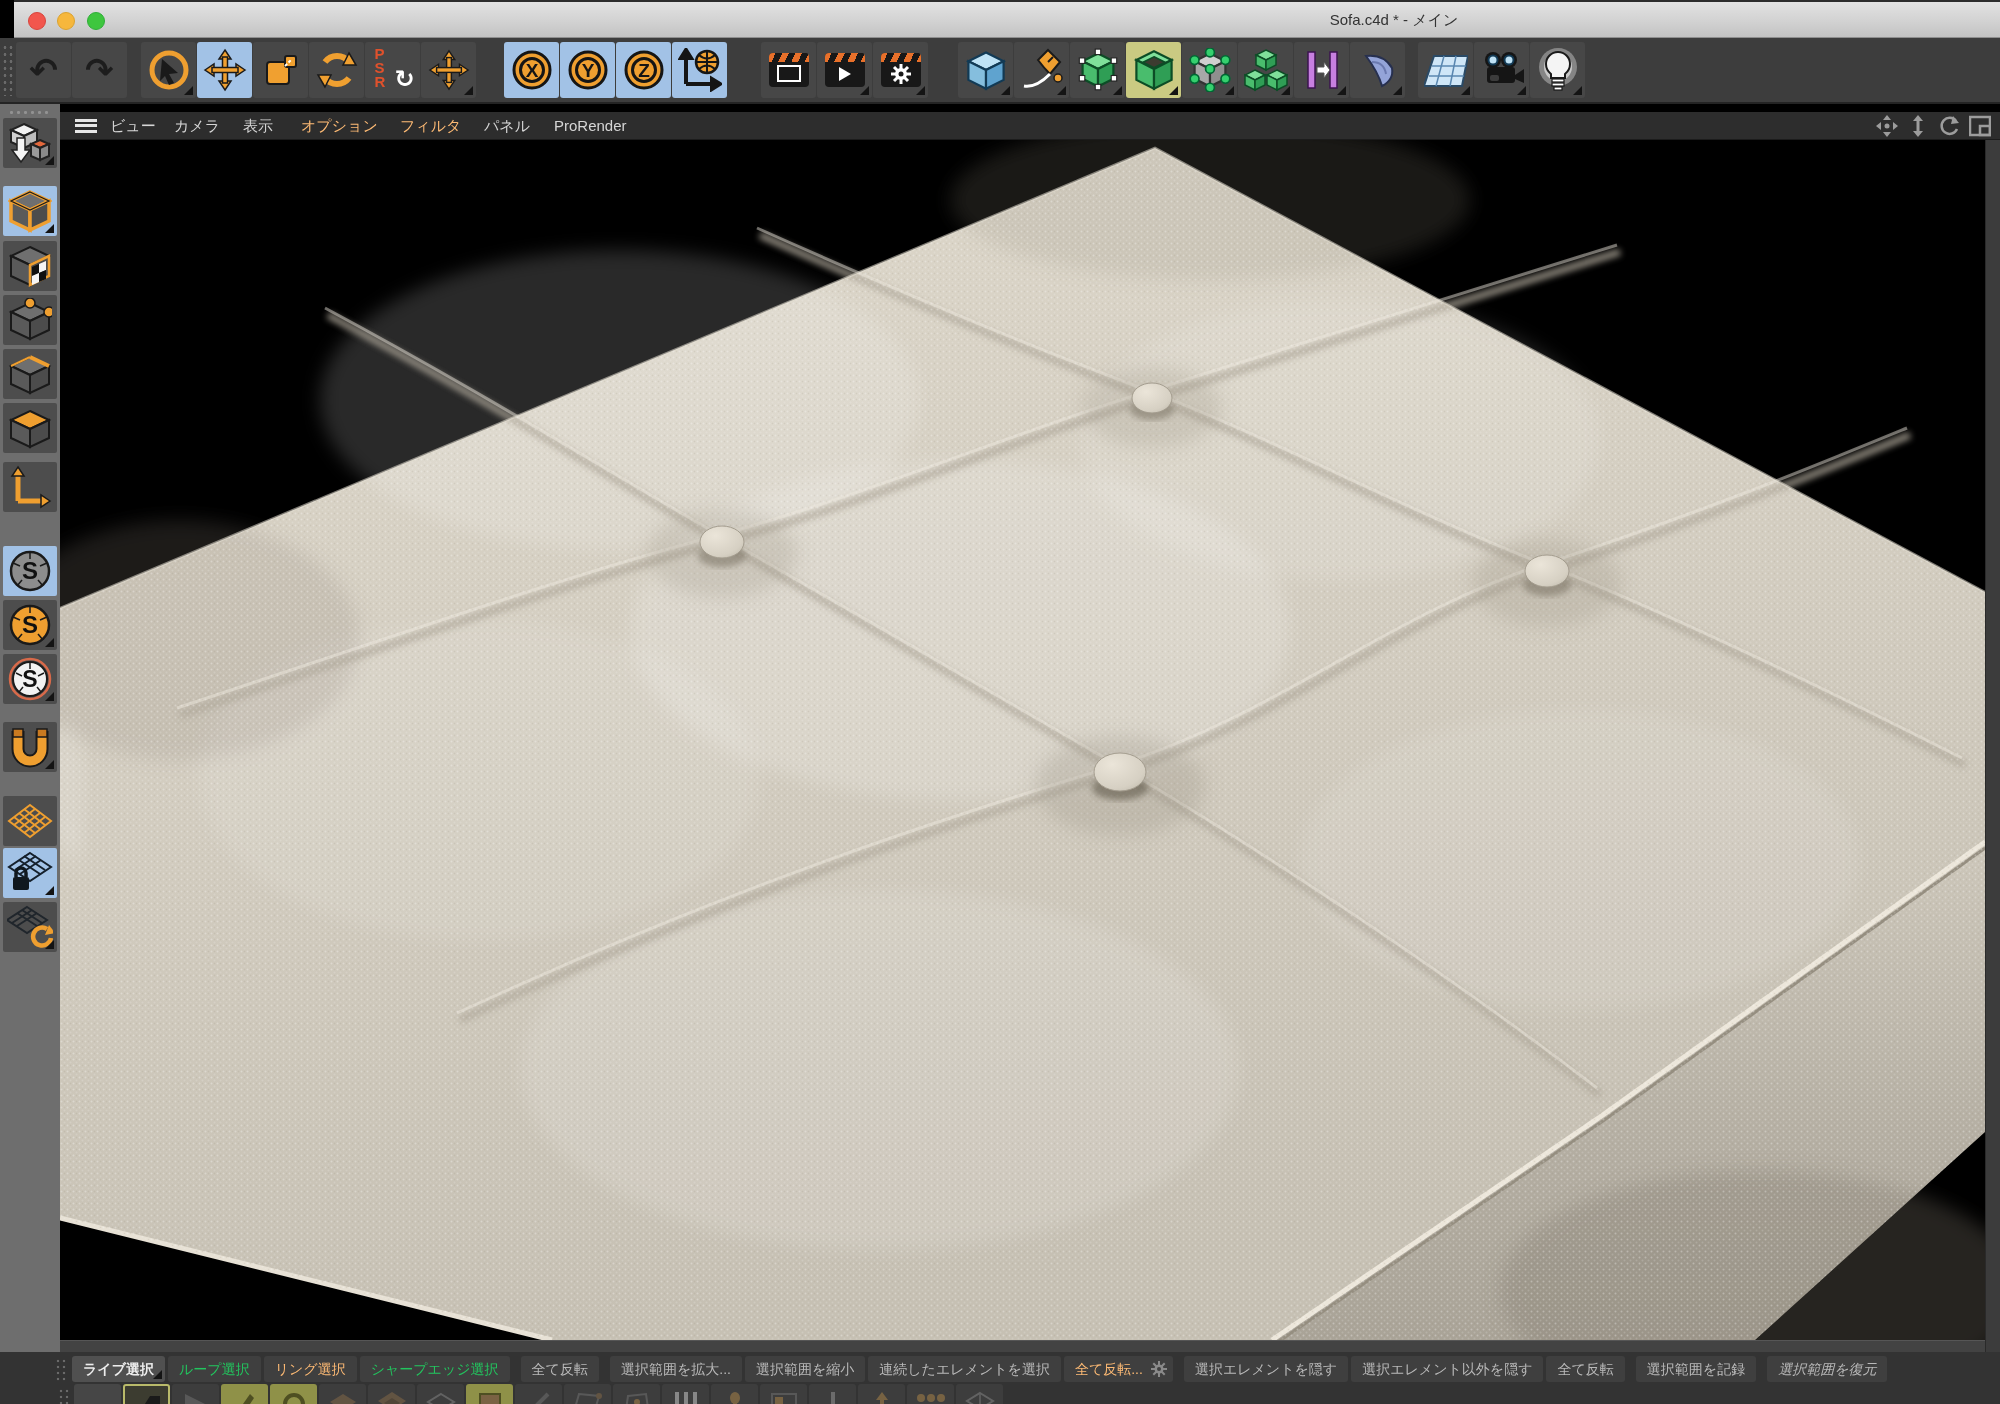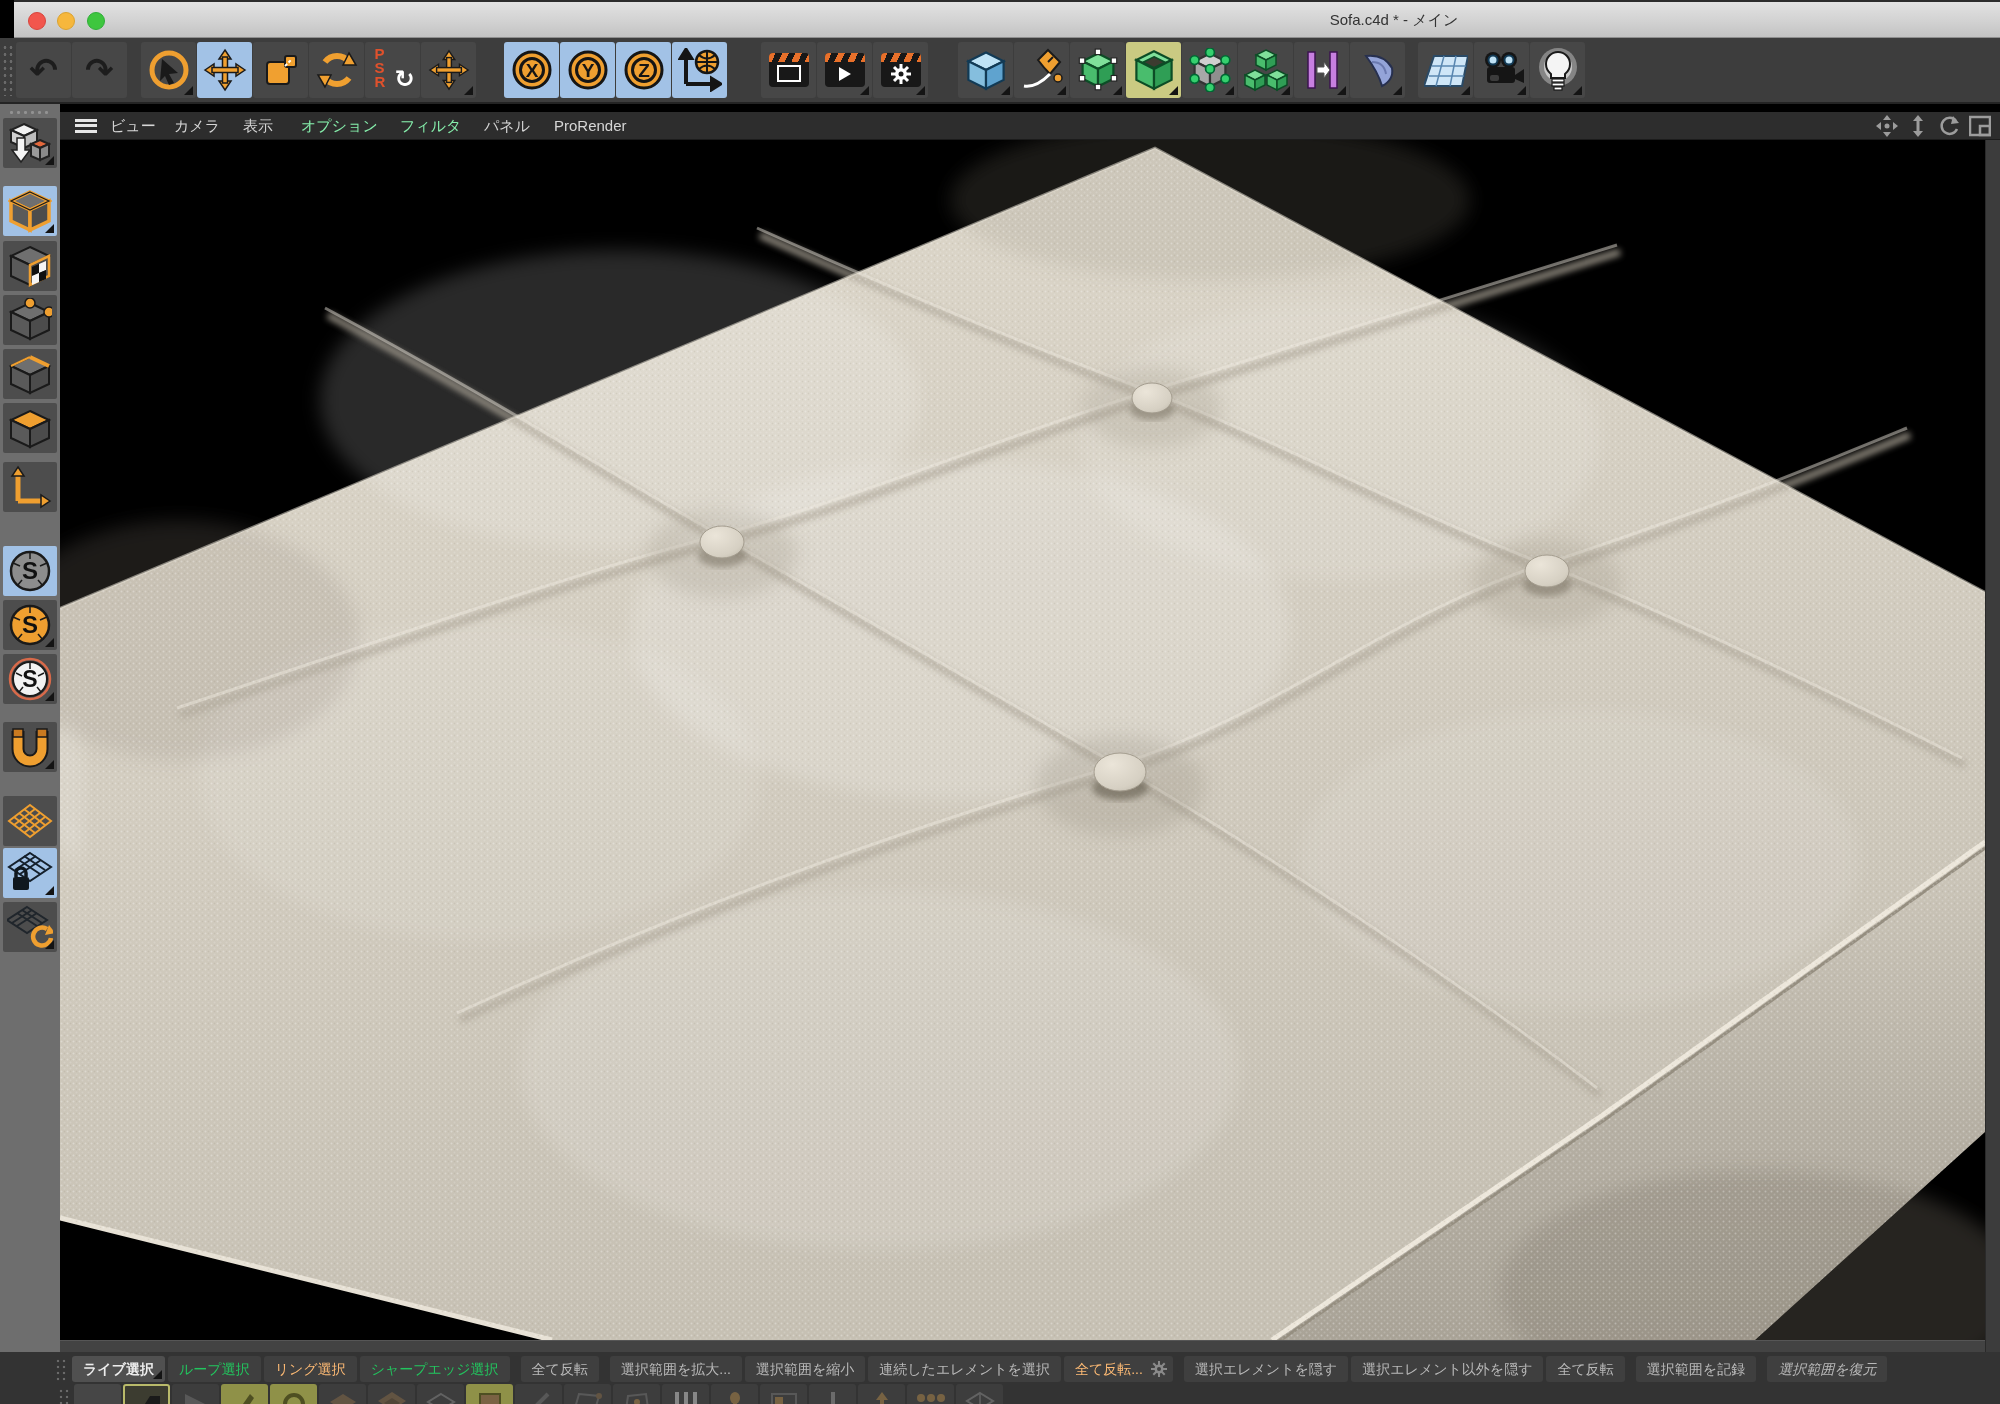--- a/index.html
+++ b/index.html
@@ -37,21 +37,21 @@
   
   #sidebar{left:0;top:104px;width:60px;height:1300px;background:#6e6e6e;}
   #sidebar .dots{left:8px;top:5px;width:44px;height:16px;
     background-image:radial-gradient(circle,#929292 1.3px,transparent 1.7px);background-size:7px 7px;}
   .sb-tile{left:3px;width:54px;height:50px;background:#4d4d4d;border-radius:2px;
     display:flex;align-items:center;justify-content:center;position:absolute;}
   .sb-tile.sel{background:#a2c2e6;}
   
   #vmenu{left:60px;top:112px;width:1940px;height:28px;background:#2d2d2d;border-bottom:1px solid #1c1c1c;box-sizing:border-box;}
   #vmenu .mitem{font-size:15px;color:#d6d6d6;position:absolute;top:5px;}
-  #vmenu .mitem.hl{color:#86efac;}
+  #vmenu .mitem.hl{color:#fdba74;}
   #hamburger{left:15px;top:7px;width:22px;height:14px;
     background:linear-gradient(#e6e6e6 0 3px,transparent 3px 5.5px,#e6e6e6 5.5px 8.5px,transparent 8.5px 11px,#e6e6e6 11px 14px);}
   .vnav{position:absolute;top:3px;}
   
   #viewport{left:60px;top:140px;width:1925px;height:1200px;background:#000;overflow:hidden;}
   #vp-right{left:1985px;top:140px;width:15px;height:1212px;background:#3c3c3c;border-left:1px solid #2a2a2a;box-sizing:border-box;}
   #vp-bottom{left:60px;top:1340px;width:1925px;height:12px;background:#434343;border-top:1px solid #565656;box-sizing:border-box;}
   
   #bottombar{left:0;top:1352px;width:2000px;height:52px;background:#333;}
   #bb-row1{position:absolute;left:72px;top:4px;display:flex;gap:3px;}

